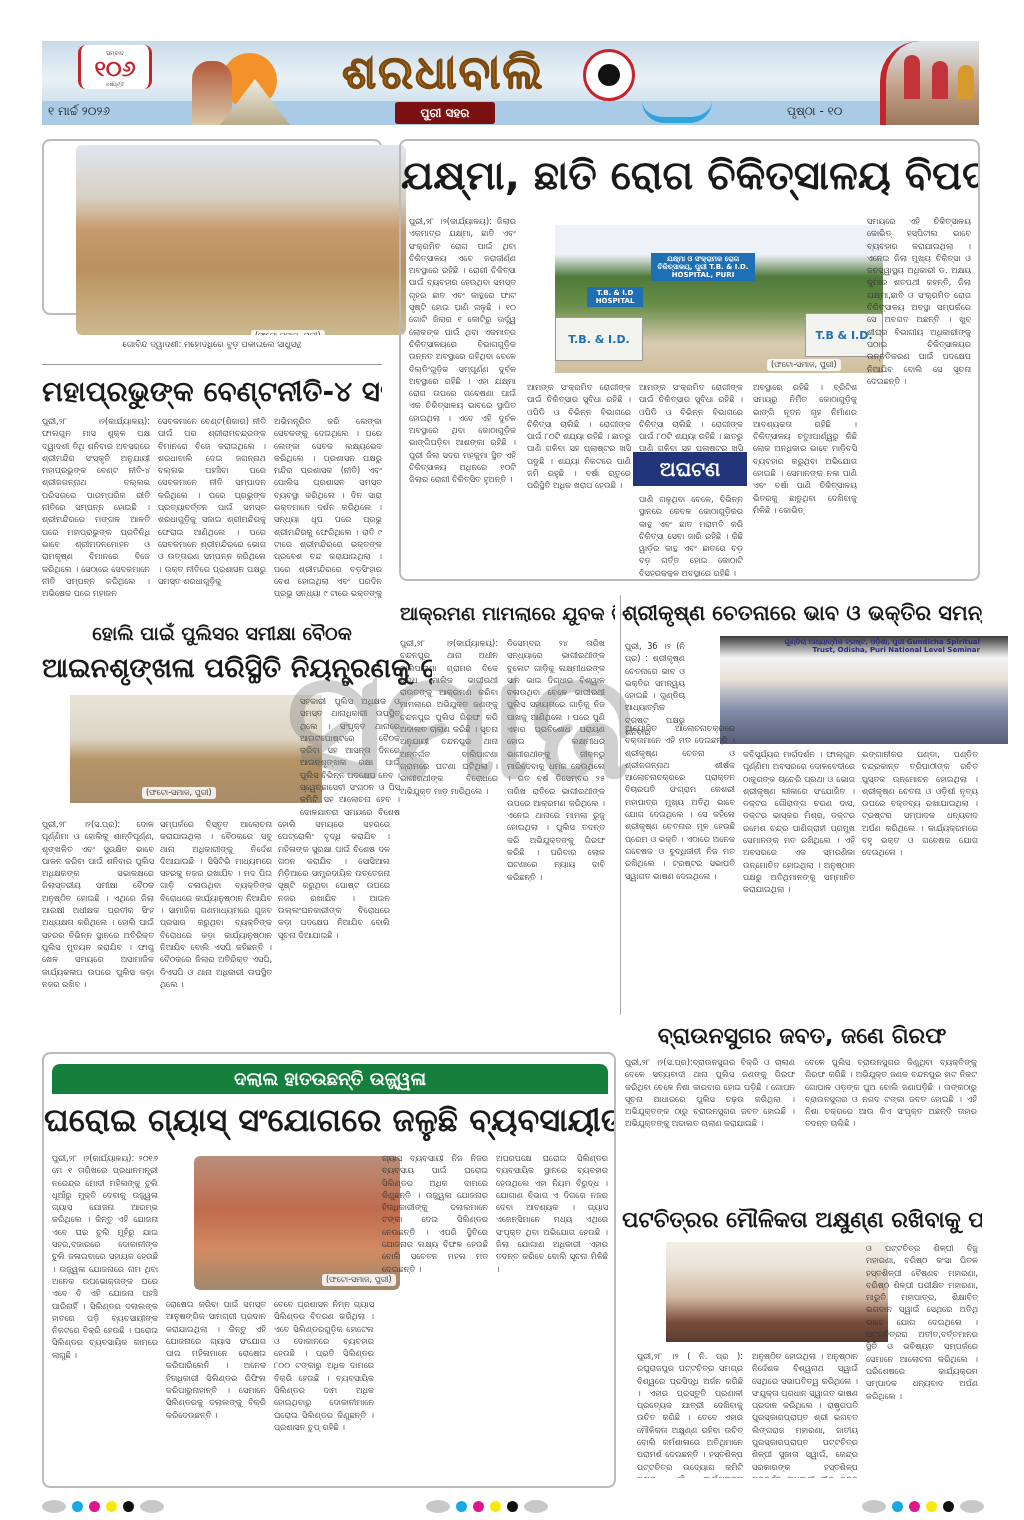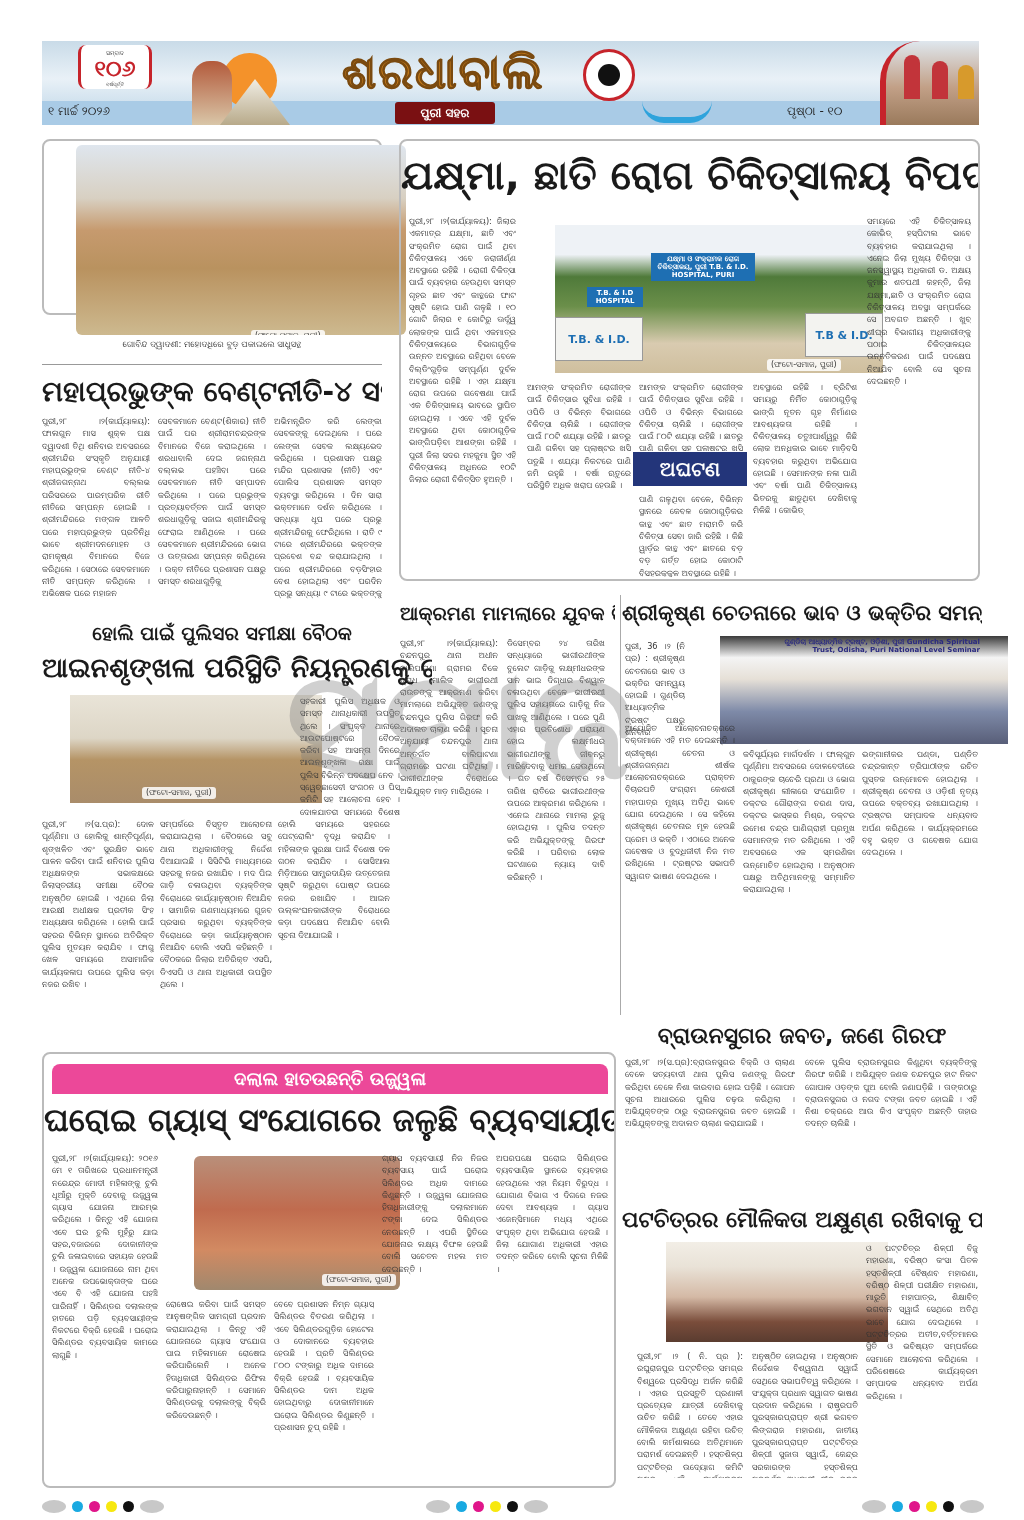--- a/index.html
+++ b/index.html
@@ -38,21 +38,21 @@
   .photo-hospital { background: linear-gradient(180deg,#eef2f6 0%, #eef2f6 20%, #4f7a3a 35%, #6b8f4a 55%, #d9cbb0 80%, #cfbf9e 100%); }
   .photo-police { background: linear-gradient(180deg,#e9e4d8 0%, #ddd6c6 40%, #b59466 60%, #a98c6a 100%); }
   .photo-krishna { background: linear-gradient(180deg,#3a3a3a 0%, #f4f4f4 20%, #e6e0d7 40%, #7e8aa8 70%, #585e78 100%); }
   .photo-gas { background: linear-gradient(180deg,#b98f7a 0%, #c06b4e 40%, #d28a62 70%, #a0886e 100%); }
   .photo-patta { background: linear-gradient(180deg,#f2eee6 0%, #e9e2d7 25%, #d4b9a5 55%, #7a4d3b 80%, #5a3c30 100%); }
 
   .hosp-sign { position:absolute; background:#1e6fb3; color:#fff; font-size:7px; font-weight:bold; text-align:center; padding: 2px 3px; }
   .wall { position:absolute; background:#f3f3f0; border:1px solid #999; color:#1e6fb3; font-weight:bold; text-align:center; }
 
   .inset-box { background: #23357a; color: #fff; font-weight: bold; text-align: center; }
-  .banner-red { background: #ec4899; color: #fff; font-weight: bold; text-align: center; border-radius: 8px 8px 0 0; }
+  .banner-red { background: #15803d; color: #fff; font-weight: bold; text-align: center; border-radius: 8px 8px 0 0; }
 
   .watermark { left: 270px; top: 630px; width: 380px; height: 190px; color: rgba(120,120,120,0.35); font-size: 150px; font-weight: bold; text-align: center; line-height: 190px; pointer-events: none; }
 
   .reg-marks { display:flex; align-items:center; gap: 6px; }
   .reg-oval { width: 24px; height: 13px; border-radius: 50%; background: #c8c8c8; }
   .reg-dot { width: 11px; height: 11px; border-radius: 50%; }
 
   .col-divider { position:absolute; width:1px; background:#aaa; }
 </style>
 </head>

